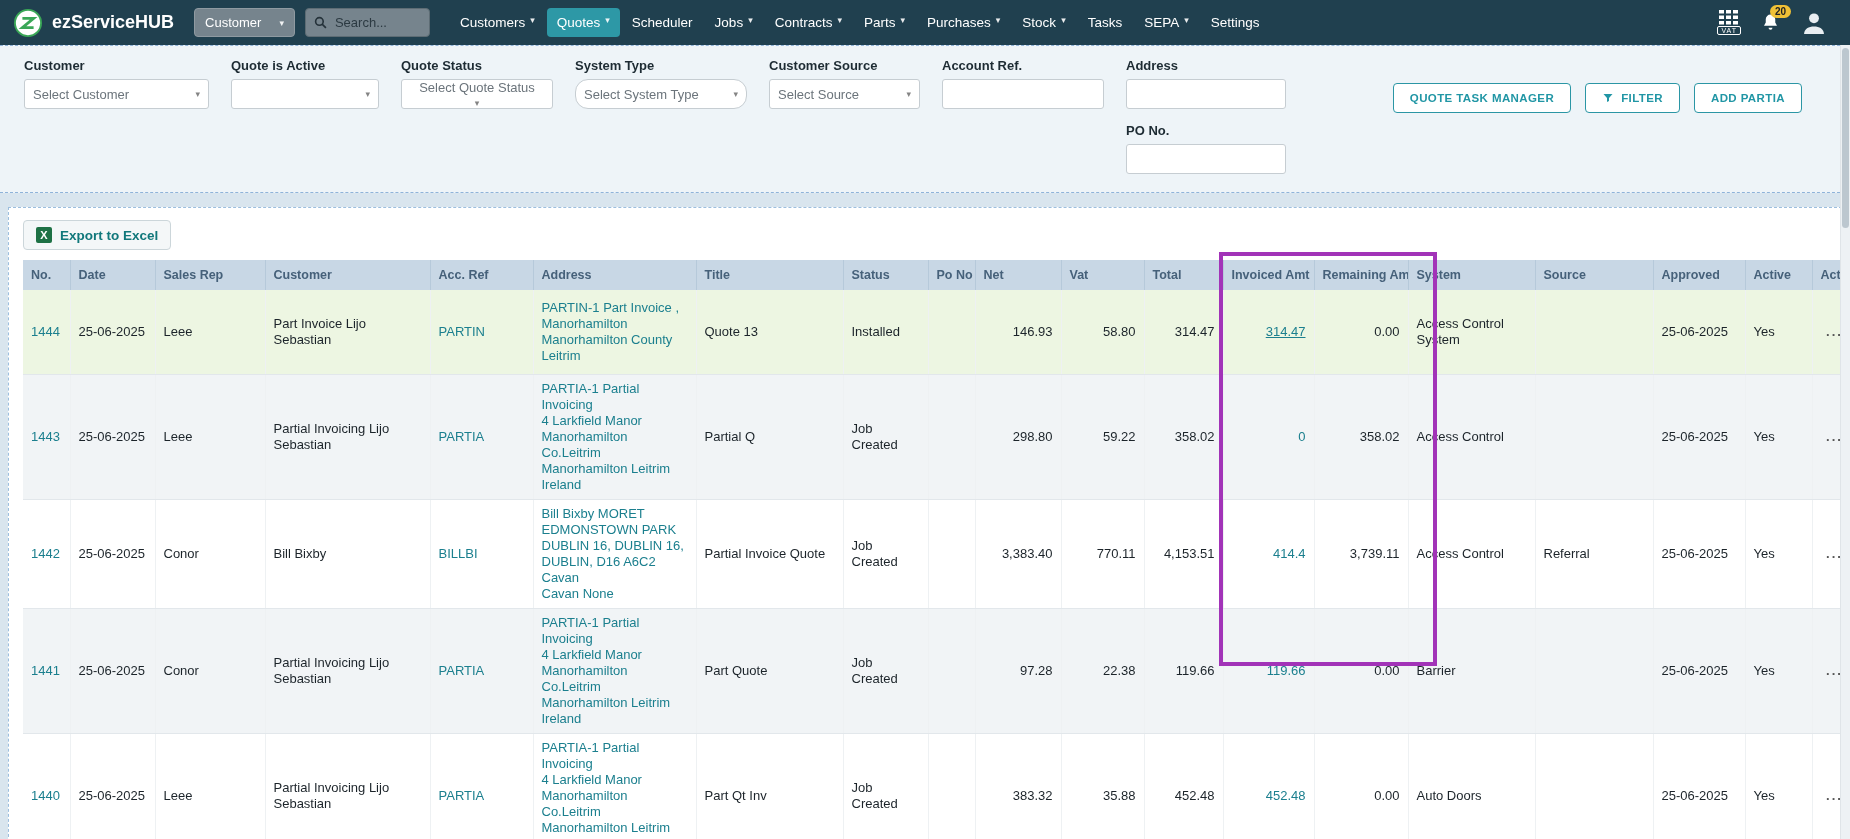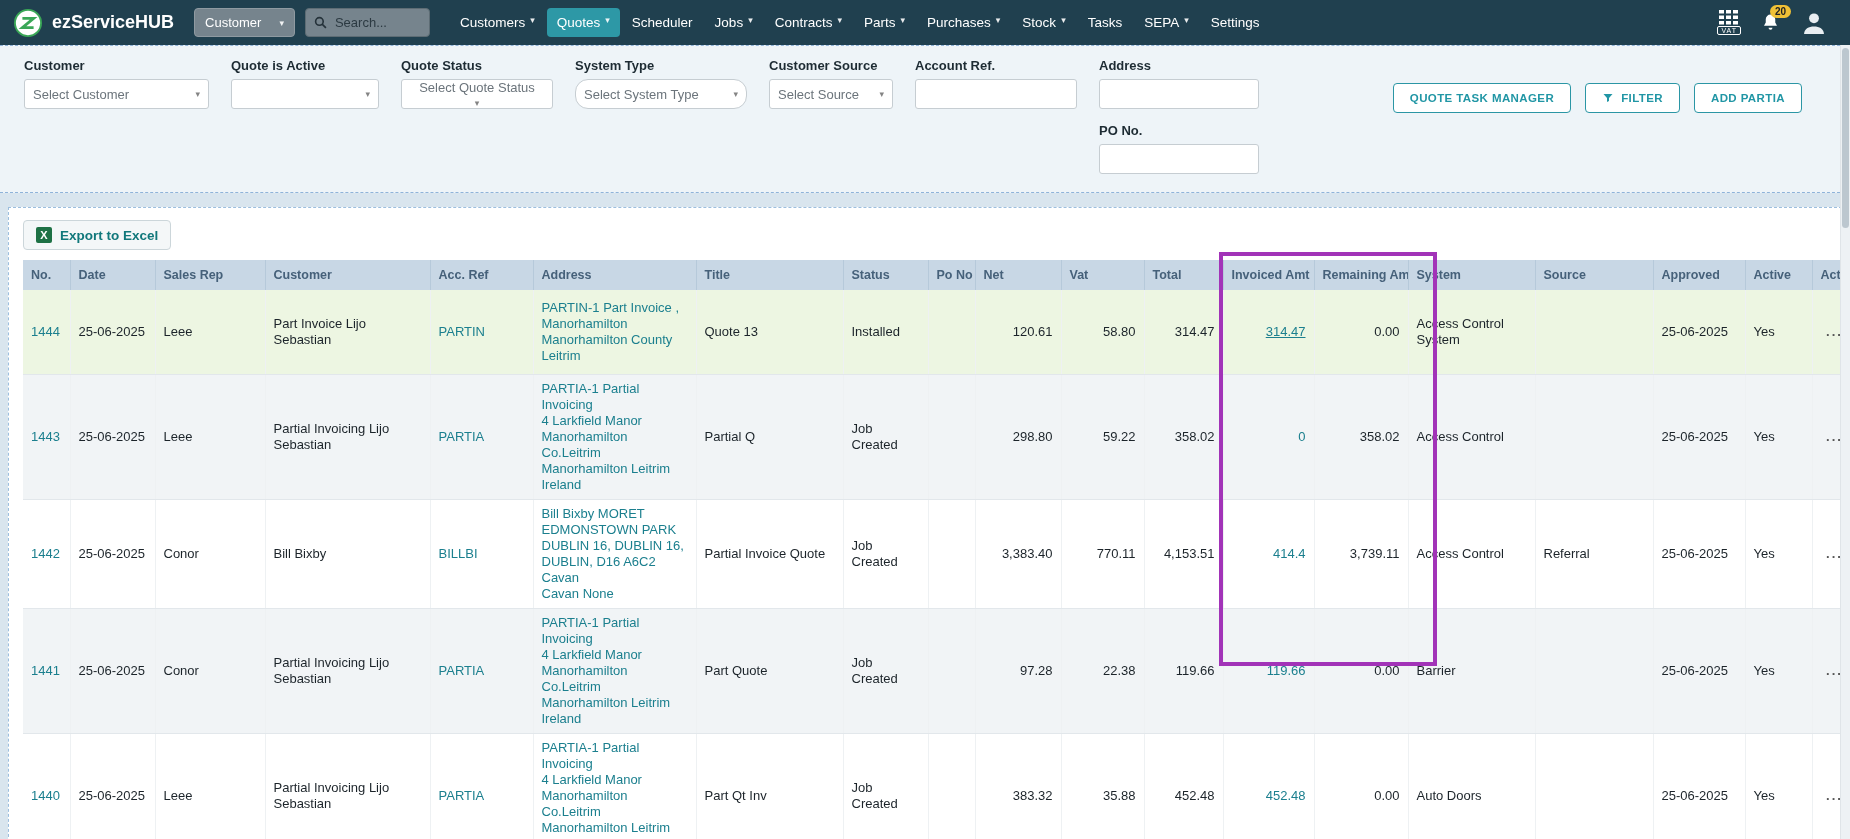--- a/index.html
+++ b/index.html
@@ -184,21 +184,21 @@
           <div class="flabel">System Type</div>
           <div class="select" style="width: 172px; border-radius: 13px;">
             <span>Select System Type</span>
             <span class="sc">▾</span>
           </div>
         </div>
       </div>
       <div class="fcol">
         <div class="field">
           <div class="flabel">Customer Source</div>
-          <div class="select" style="width: 124px;">
+          <div class="select" style="width: 151px;">
             <span>Select Source</span>
             <span class="sc">▾</span>
           </div>
         </div>
       </div>
       <div class="fcol">
         <div class="field">
           <div class="flabel">Account Ref.</div>
           <input class="tinput" style="width: 162px;">
         </div>
@@ -294,21 +294,21 @@
             <td><span class="lnk">PARTIN</span></td>
             <td class="pre">
               <span class="lnk">PARTIN-1 Part Invoice ,
 Manorhamilton
 Manorhamilton County
 Leitrim</span>
             </td>
             <td><span>Quote 13</span></td>
             <td><span>Installed</span></td>
             <td><span></span></td>
-            <td class="r"><span>120.61</span></td>
+            <td class="r"><span>146.93</span></td>
             <td class="r"><span>58.80</span></td>
             <td class="r"><span>314.47</span></td>
             <td class="r"><span class="lnk und">314.47</span></td>
             <td class="r"><span>0.00</span></td>
             <td><span>Access Control System</span></td>
             <td><span></span></td>
             <td><span>25-06-2025</span></td>
             <td><span>Yes</span></td>
             <td class="act"><span>...</span></td>
           </tr>

